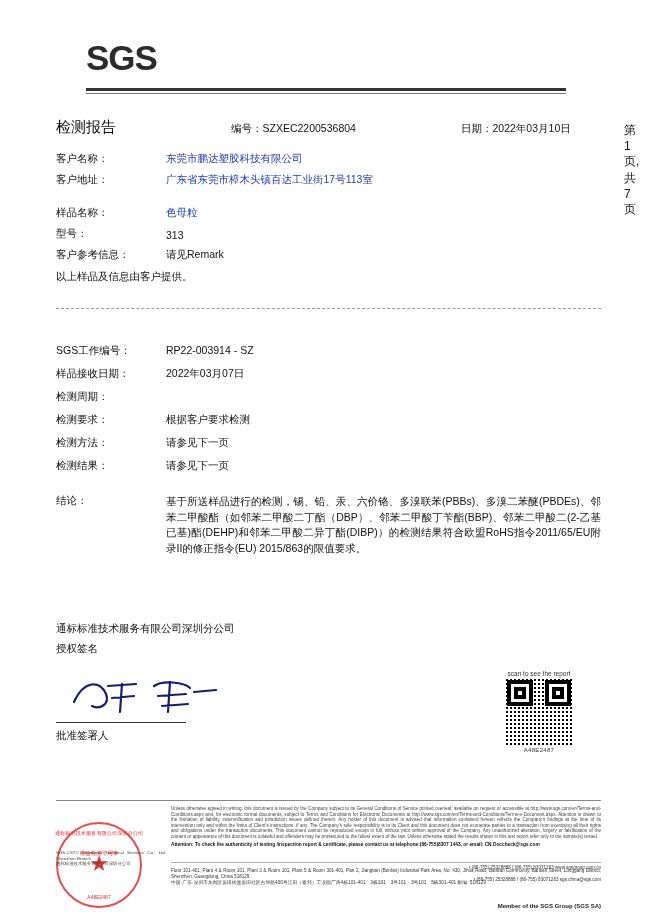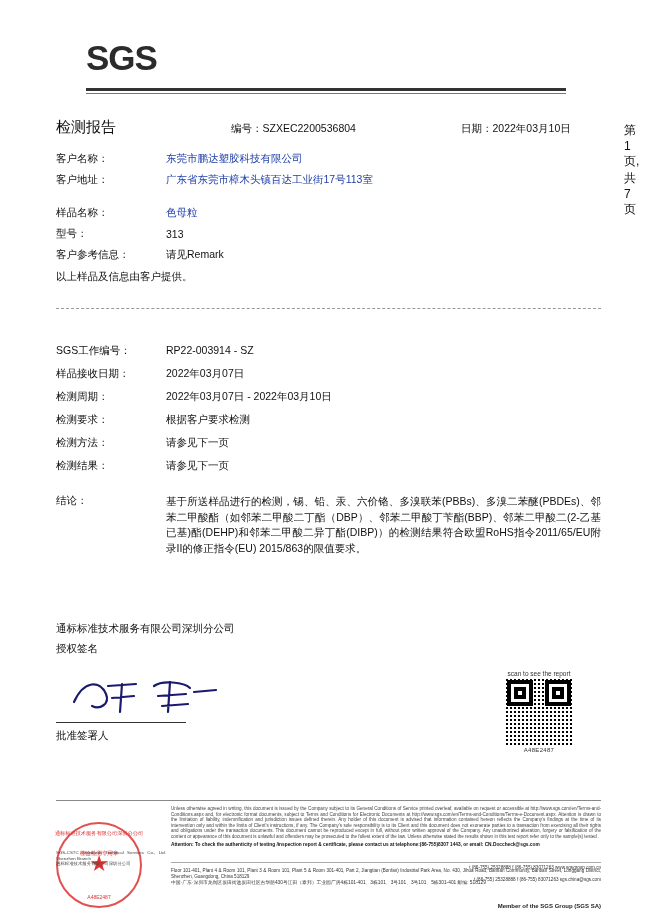--- a/index.html
+++ b/index.html
@@ -92,21 +92,21 @@
 
   
   .fields {
     position: absolute;
     left: 56px;
     top: 152px;
     width: 545px;
   }
   .field-row {
     display: flex;
-    align-items: center;
+    align-items: flex-end;
     margin-bottom: 7px;
     font-size: 10.5px;
     color: #111;
   }
   .field-label {
     width: 110px;
     flex: 0 0 110px;
     color: #111;
   }
   .field-value {
@@ -387,21 +387,20 @@
     <div class="field-row2">
       <div class="field-label">SGS工作编号：</div>
       <div class="field-value">RP22-003914 - SZ</div>
     </div>
     <div class="field-row2">
       <div class="field-label">样品接收日期：</div>
       <div class="field-value">2022年03月07日</div>
     </div>
     <div class="field-row2">
       <div class="field-label">检测周期：</div>
-      <div class="field-value">2022年03月07日 - 2022年03月10日</div>
     </div>
     <div class="field-row2">
       <div class="field-label">检测要求：</div>
       <div class="field-value">根据客户要求检测</div>
     </div>
     <div class="field-row2">
       <div class="field-label">检测方法：</div>
       <div class="field-value">请参见下一页</div>
     </div>
     <div class="field-row2">

